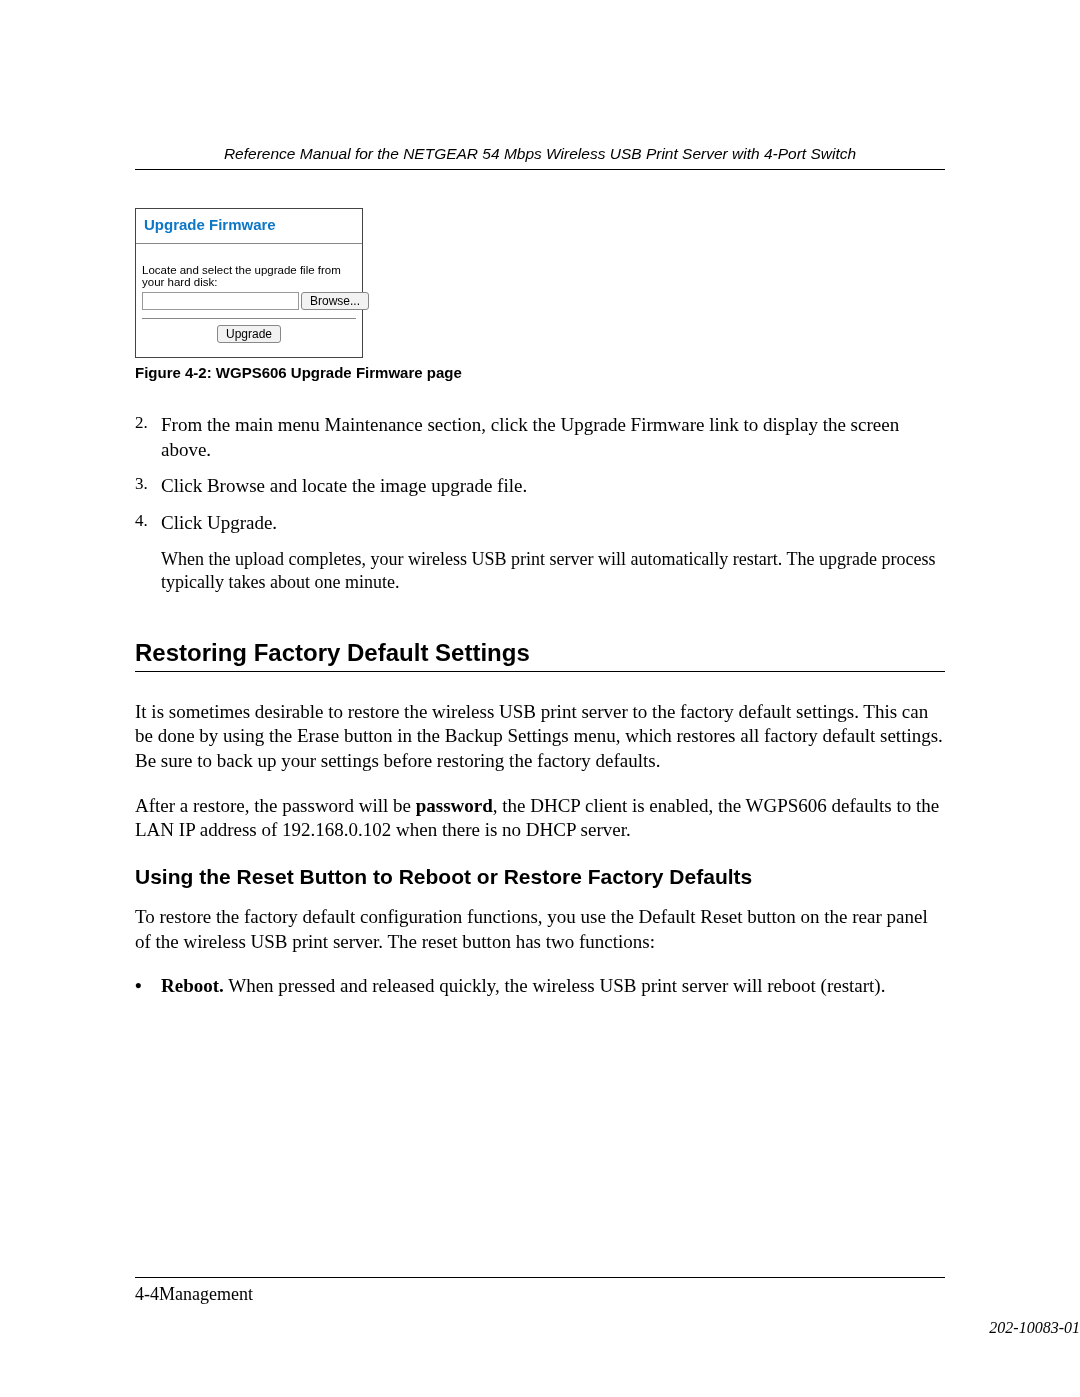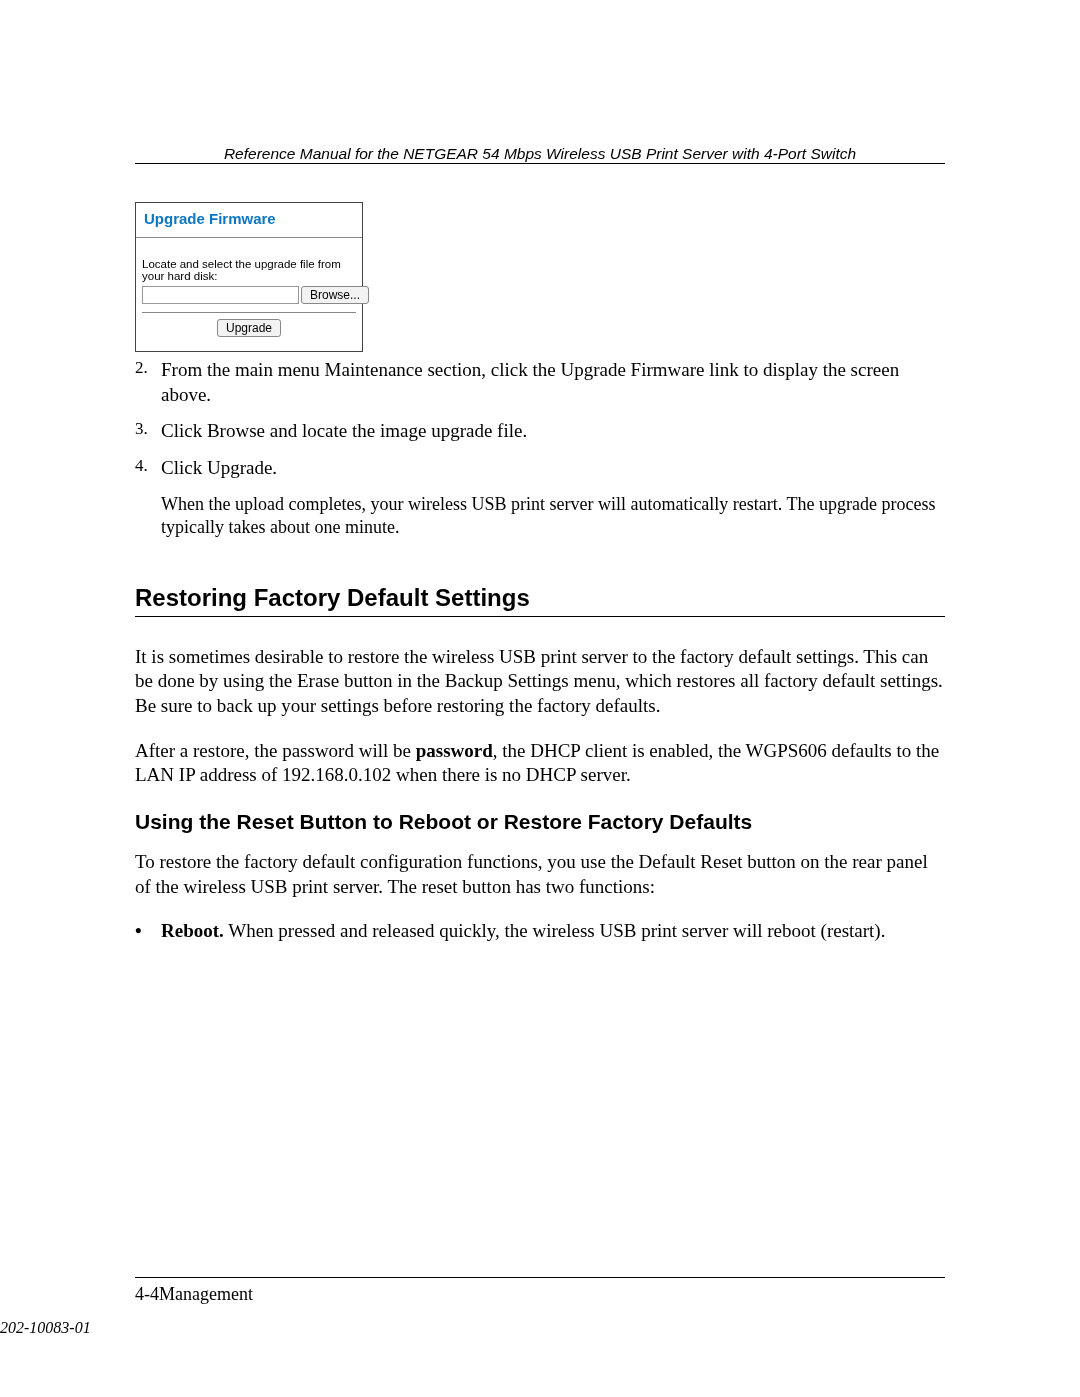--- a/index.html
+++ b/index.html
@@ -14,21 +14,21 @@
 
     .page {
       padding: 145px 135px 0 135px;
     }
 
     .header-line {
       font-style: italic;
       font-family: Arial, Helvetica, sans-serif;
       font-size: 15.5px;
       text-align: center;
-      padding-bottom: 0;
+      padding-bottom: 6px;
       border-bottom: 1px solid #000;
       margin-bottom: 38px;
     }
 
     
     .fw-box {
       border: 1px solid #444;
       width: 228px;
       font-family: Arial, Helvetica, sans-serif;
       background: #fff;
@@ -156,21 +156,21 @@
       padding-top: 6px;
       display: flex;
       justify-content: flex-start;
       font-size: 18px;
     }
     .docnum {
       position: absolute;
       bottom: 60px;
       left: 0;
       right: 0;
-      text-align: left;
+      text-align: right;
       font-style: italic;
       font-size: 16px;
     }
   </style>
 </head>
 <body>
 
 <div class="page">
 
   <div class="header-line">Reference Manual for the NETGEAR 54 Mbps Wireless USB Print Server with 4-Port Switch</div>
@@ -183,20 +183,21 @@
       <div class="fw-input-row">
         <input class="fw-input" type="text" style="">
         <button class="fw-browse">Browse...</button>
       </div>
       <div class="fw-upgrade-row">
         <button class="fw-upgrade">Upgrade</button>
       </div>
     </div>
   </div>
 
+  <div class="figure-caption">Figure 4-2:  WGPS606 Upgrade Firmware page</div>
 
   <ol class="steps">
     <li>
       <span class="num">2.</span>
       <span class="txt">From the main menu Maintenance section, click the Upgrade Firmware link to display the screen above.</span>
     </li>
     <li>
       <span class="num">3.</span>
       <span class="txt">Click Browse and locate the image upgrade file.</span>
     </li>

